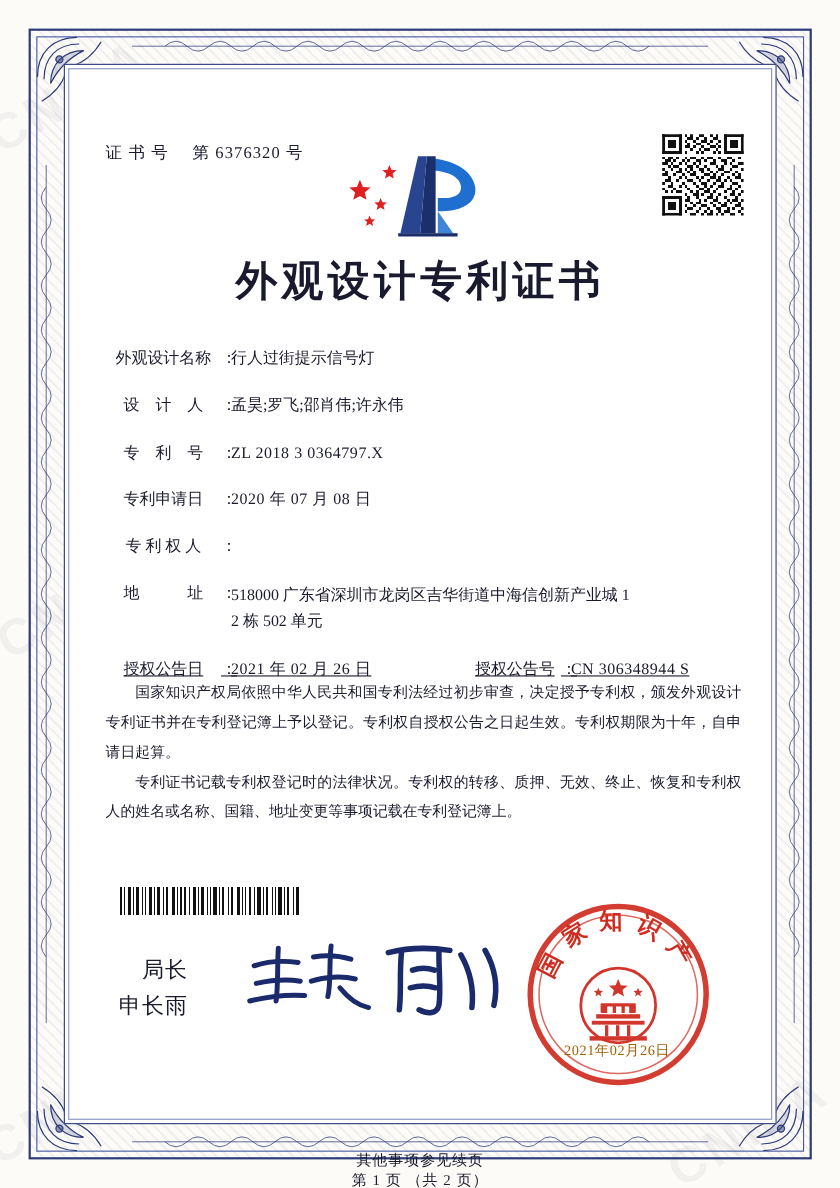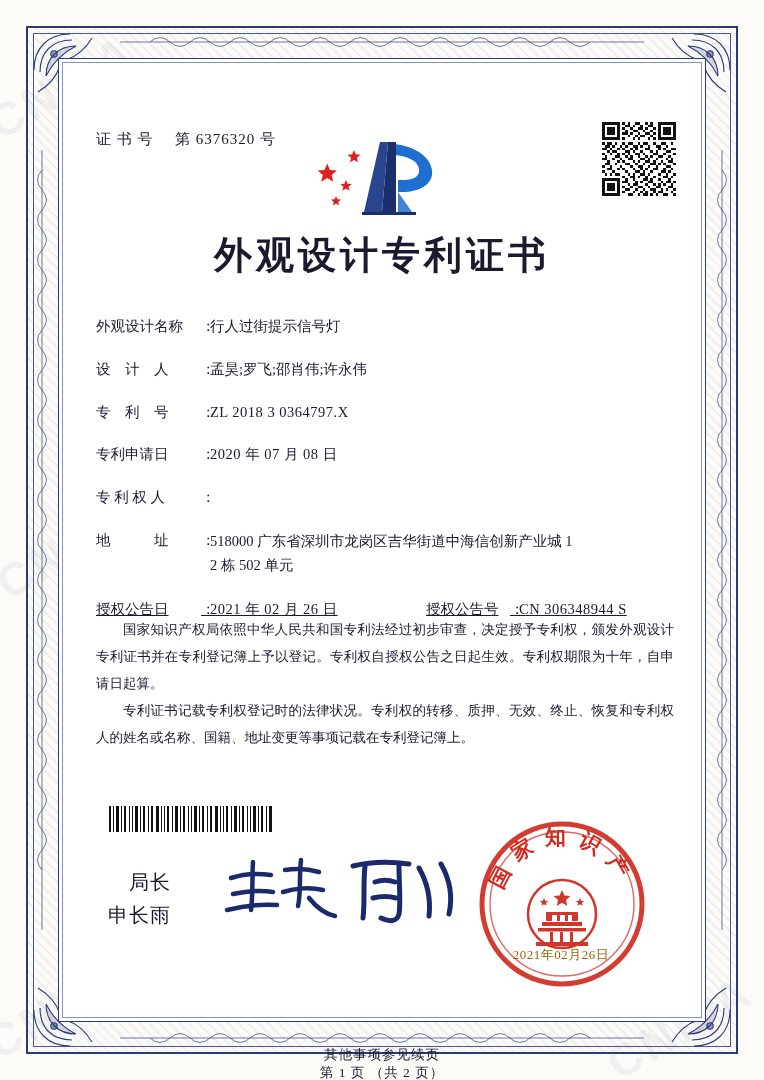--- a/index.html
+++ b/index.html
@@ -139,20 +139,21 @@
   }
   .frow {
     display: flex;
     align-items: flex-start;
     margin-bottom: 21px;
   }
   .flabel {
     width: 105px;
     flex: 0 0 105px;
     white-space: nowrap;
+    text-align: center;
   }
   .fsep { width: 9px; flex: 0 0 9px; }
   .fvalue { flex: 1 1 auto; }
   .fvalue.num { font-family: "Liberation Serif", serif; letter-spacing: 0.5px; }
   .frow.addr .fvalue { line-height: 1.65; }
   .frow.pub { margin-bottom: 18px; text-decoration: underline; }
   .pub-left { display: flex; flex: 0 0 330px; }
   .pub-right { display: flex; flex: 1 1 auto; }
   .pub-right .flabel { width: 84px; flex: 0 0 84px; }
 

